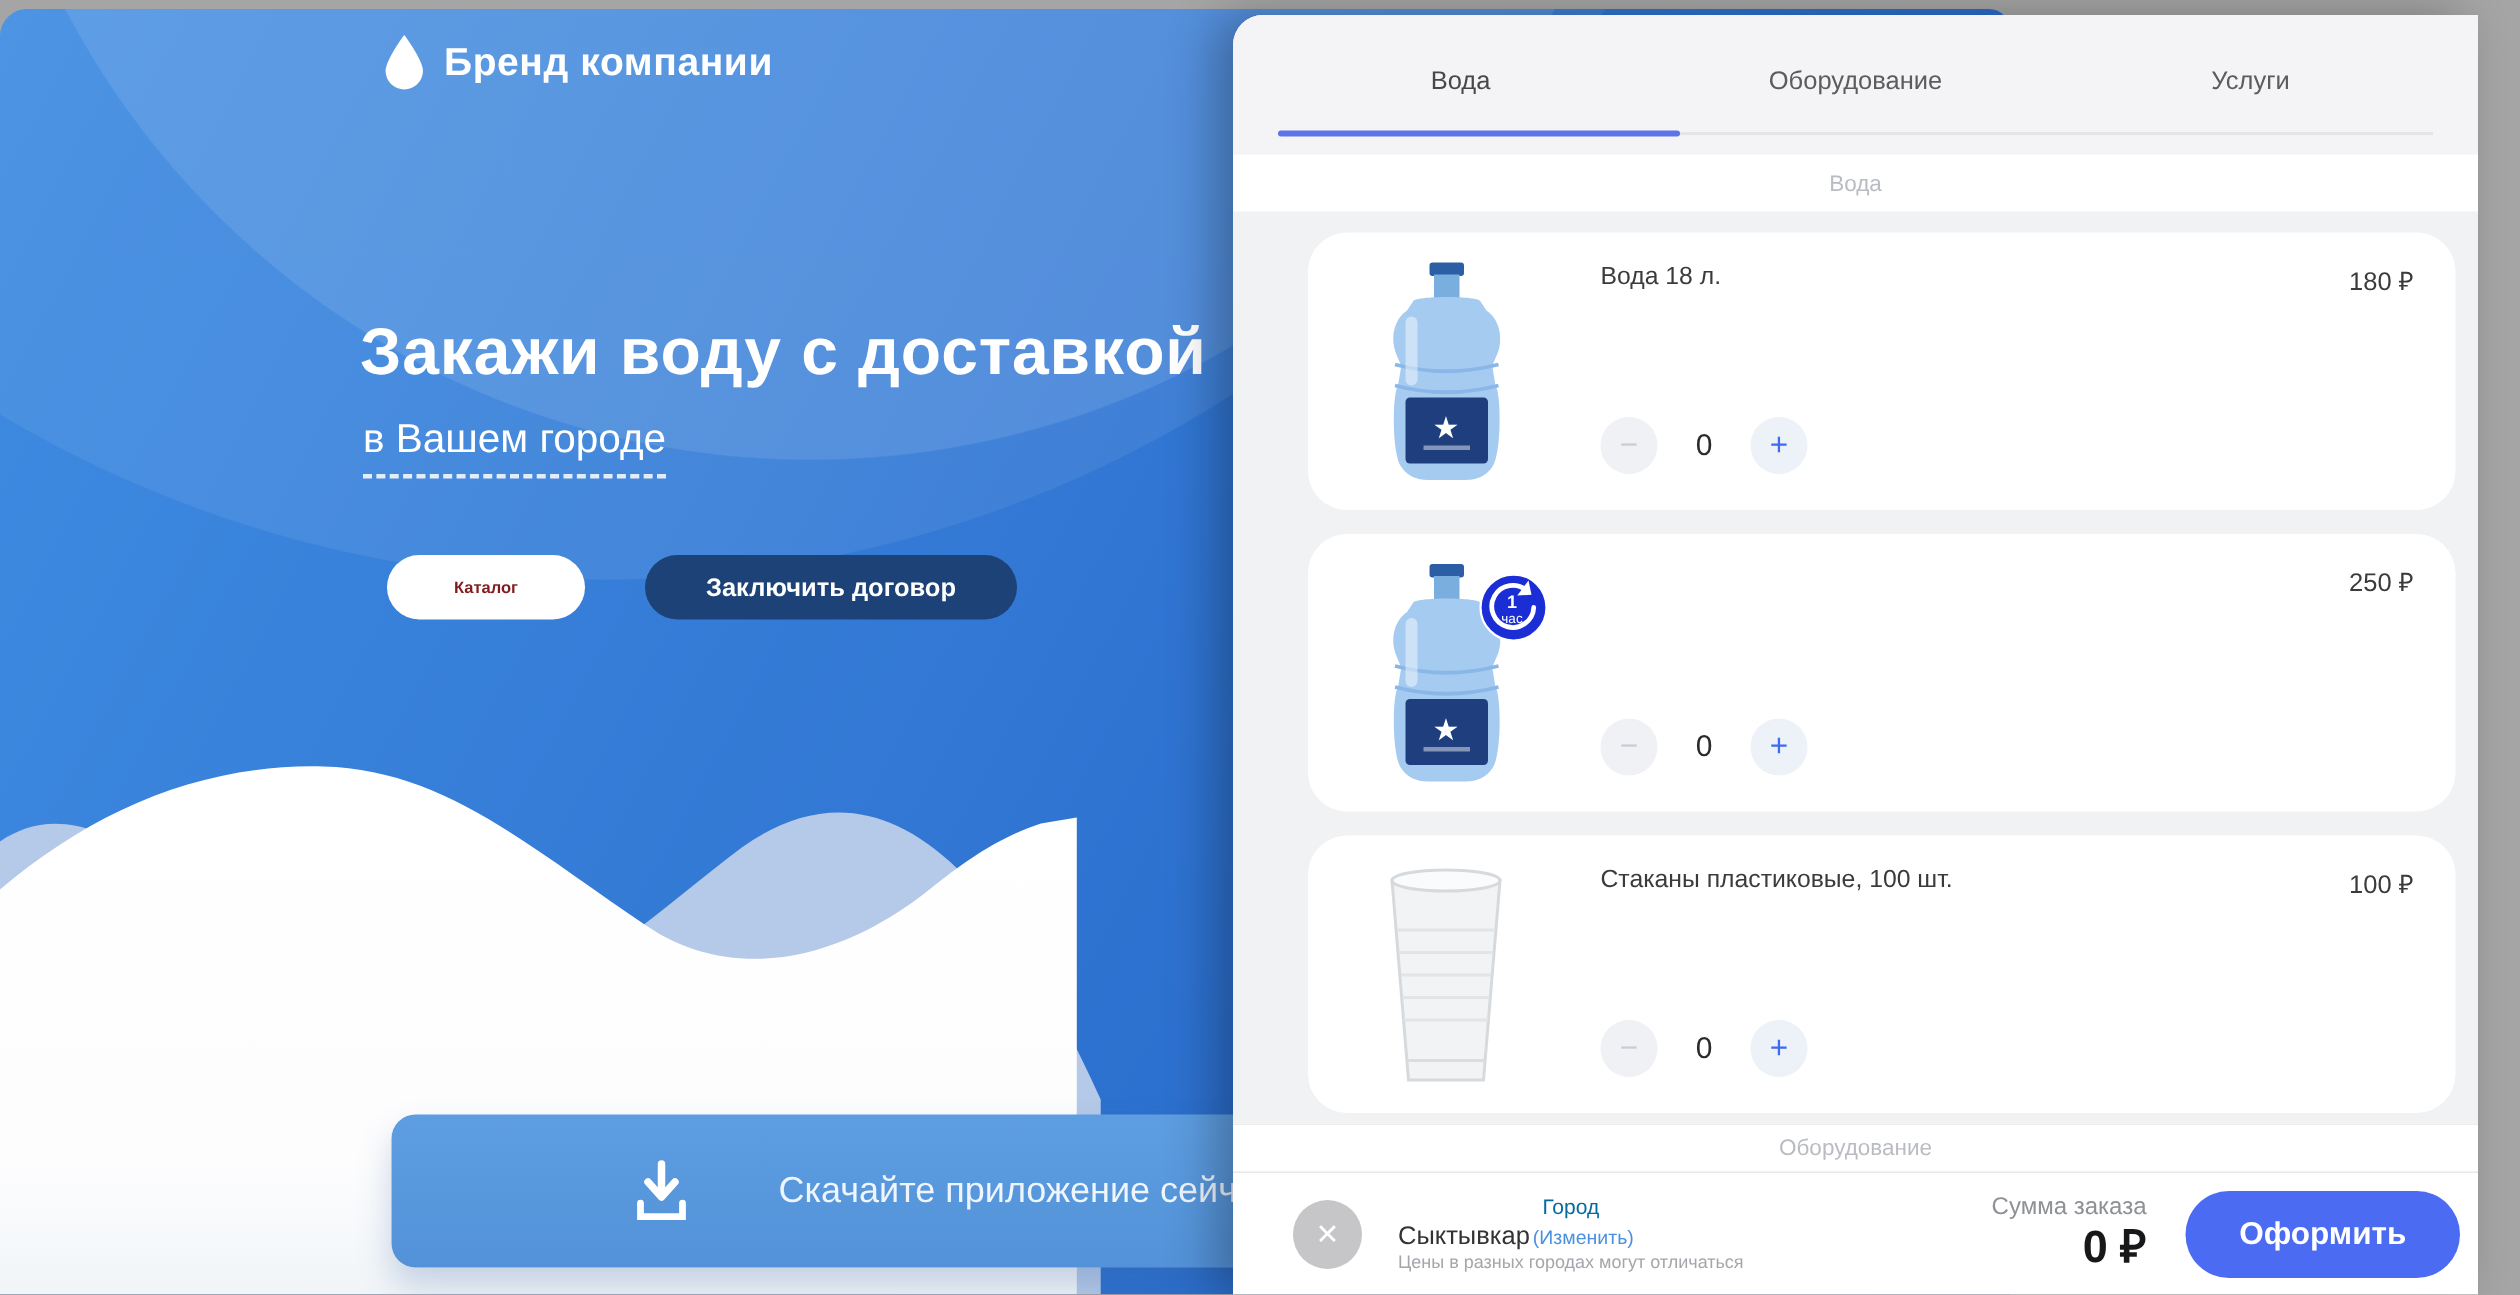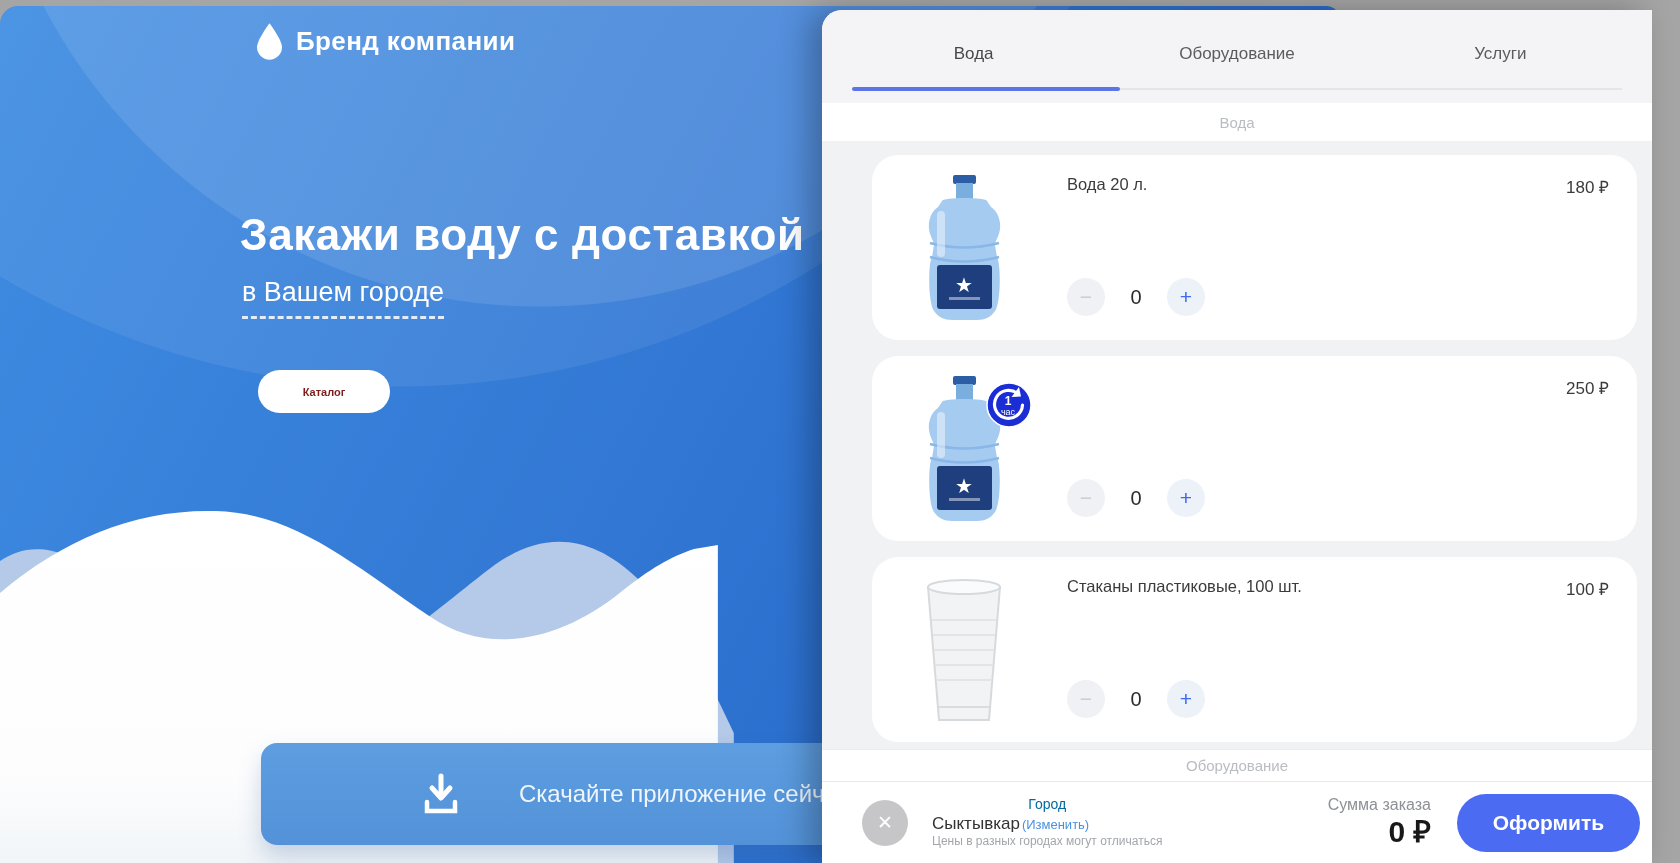--- a/index.html
+++ b/index.html
@@ -109,20 +109,21 @@
         <path d="M13,1 C13,1 1,17 1,24 a12,12 0 0 0 24,0 C25,17 13,1 13,1 Z" fill="#ffffff"></path>
       </svg>
       <span class="brand-text">Бренд компании</span>
     </div>
 
     <h1 class="hero-headline">Закажи воду с доставкой</h1>
     <div class="hero-sub">в Вашем городе</div>
 
     <div class="hero-buttons">
       <button class="btn-catalog">Каталог</button>
+      <button class="btn-contract">Заключить договор</button>
     </div>
 
     <svg class="wave" viewBox="0 0 1680 370" preserveAspectRatio="none">
       <defs>
         <linearGradient id="whiteFade" x1="0" y1="0" x2="0" y2="1">
           <stop offset="0" stop-color="#ffffff"></stop>
           <stop offset="0.75" stop-color="#fdfdfe"></stop>
           <stop offset="1" stop-color="#f1f5f8"></stop>
         </linearGradient>
       </defs>
@@ -164,21 +165,21 @@
             <path d="M25,28 C25,24 70,24 70,28 L74,34 C80,38 84,46 83,56 C82,64 78,68 78,72 L80,84 C84,90 84,130 78,138 C74,144 68,147 60,147 L35,147 C27,147 21,144 17,138 C11,130 11,90 15,84 L17,72 C17,68 13,64 12,56 C11,46 15,38 21,34 Z" fill="#a6cbf0"></path>
             <path d="M13,70 Q47,79 82,70" stroke="#8ab7e8" stroke-width="2.5" fill="none"></path>
             <path d="M13,84 Q47,93 82,84" stroke="#8ab7e8" stroke-width="2.5" fill="none"></path>
             <rect x="20" y="92" width="55" height="44" rx="3" fill="#1f3e7e"></rect>
             <text x="47" y="119" font-size="20" fill="#ffffff" text-anchor="middle">★</text>
             <rect x="32" y="124" width="31" height="3" fill="rgba(255,255,255,0.45)"></rect>
             <rect x="20" y="38" width="8" height="46" rx="4" fill="rgba(255,255,255,0.45)"></rect>
           </svg>
         </div>
         <div class="prod-main">
-          <div class="prod-title">Вода 20 л.</div>
+          <div class="prod-title">Вода 18 л.</div>
           <div class="stepper">
             <button class="step-btn step-minus">−</button>
             <span class="step-qty">0</span>
             <button class="step-btn step-plus">+</button>
           </div>
         </div>
         <div class="prod-price">180 ₽</div>
       </div>
 
       <div class="card">

